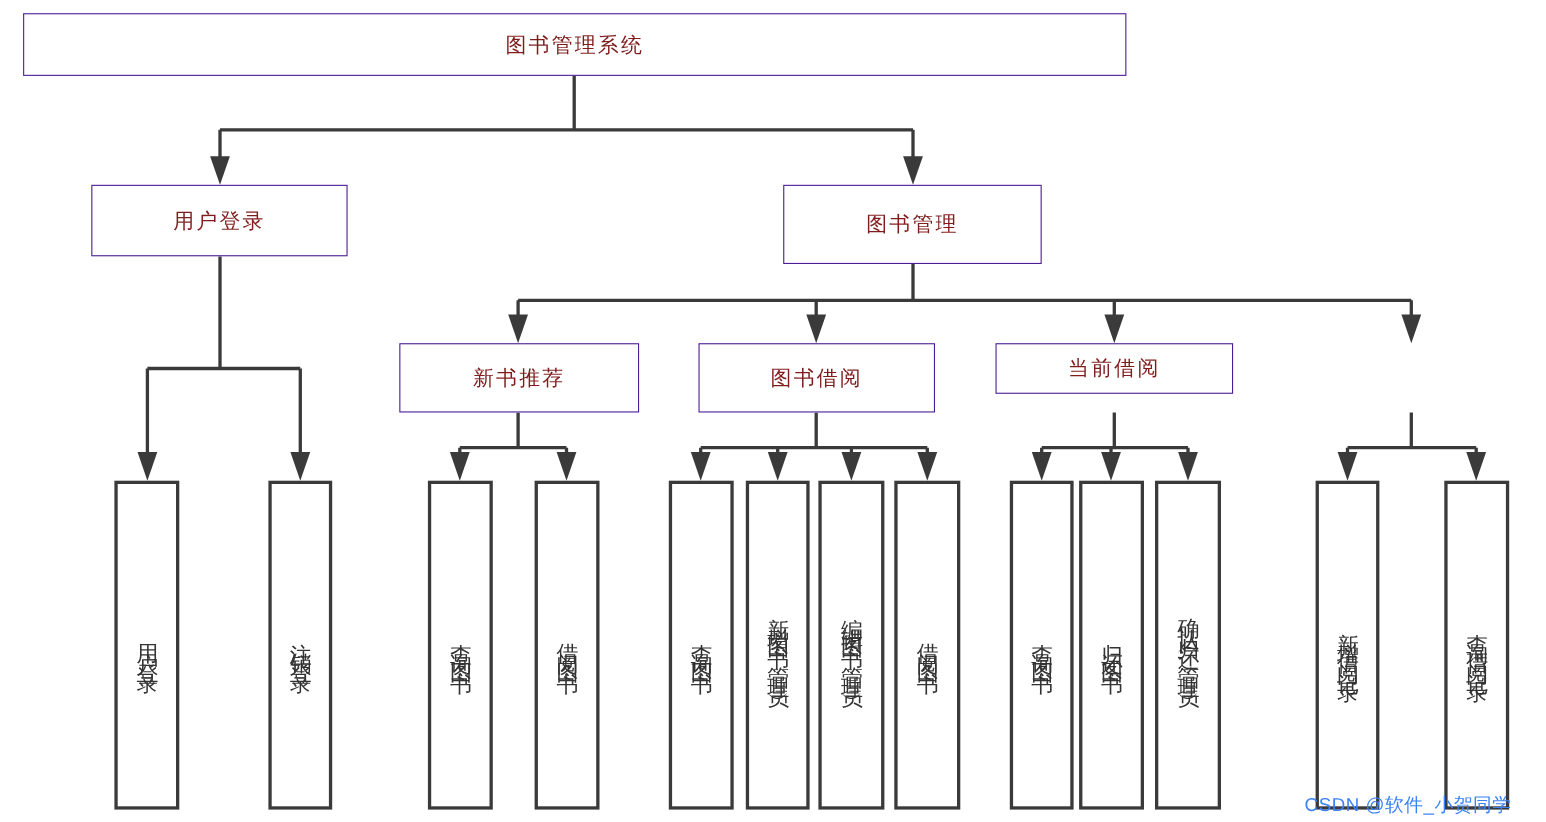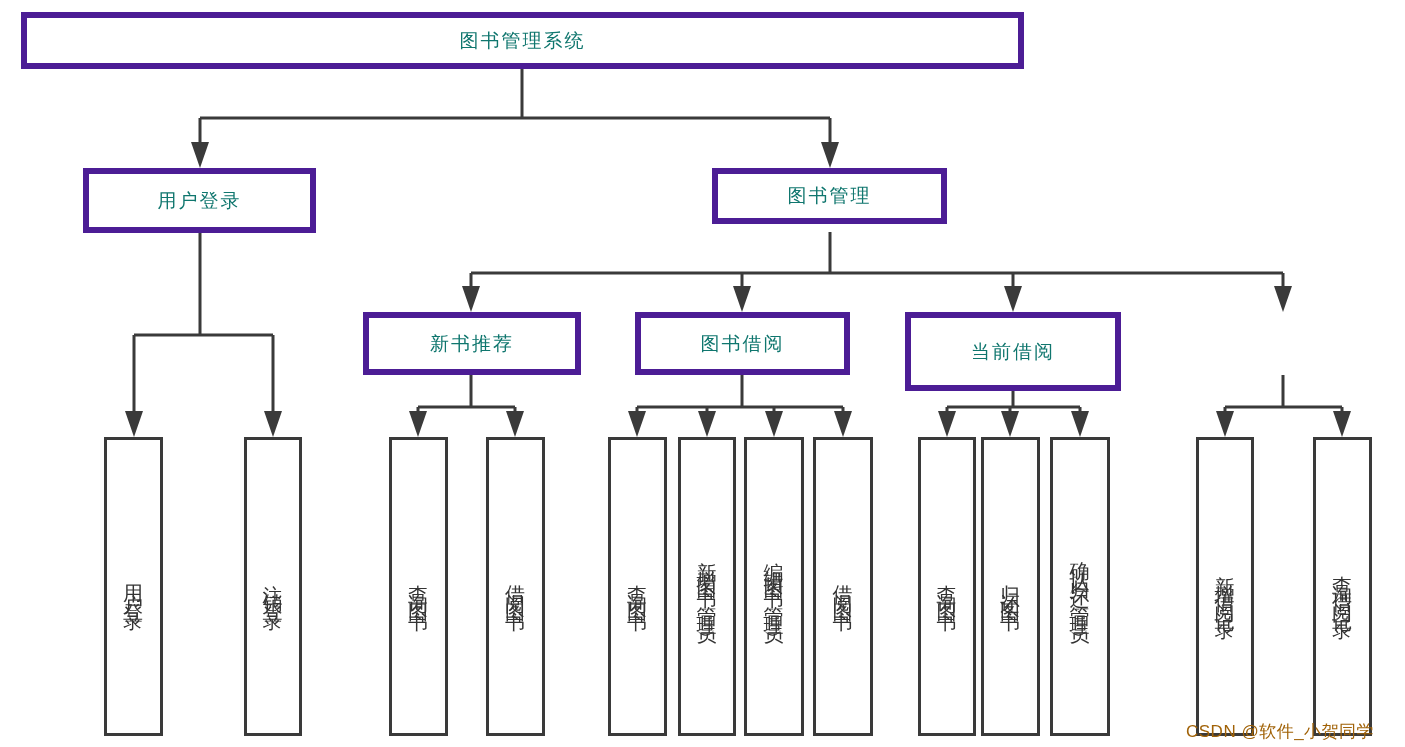--- a/index.html
+++ b/index.html
@@ -18,22 +18,22 @@
   .connectors {
     position: absolute;
     left: 0;
     top: 0;
     pointer-events: none;
   }
   .node {
     position: absolute;
     box-sizing: border-box;
     background: #ffffff;
-    border: 6px solid #4c1d95;
-    color: #0f766e;
+    border: 1px solid #4c1d95;
+    color: #7f1d1d;
     display: flex;
     align-items: center;
     justify-content: center;
     font-size: 19px;
     letter-spacing: 2px;
     white-space: nowrap;
   }
   .leaf {
     position: absolute;
     box-sizing: border-box;
@@ -49,21 +49,21 @@
     letter-spacing: 9px;
     line-height: 1;
     top: 437px;
     height: 299px;
   }
   .watermark {
     position: absolute;
     left: 1186px;
     top: 720px;
     font-size: 17px;
-    color: #a16207;
+    color: #3b82f6;
     letter-spacing: 0.5px;
     white-space: nowrap;
     z-index: 5;
   }
 </style>
 </head>
 <body>
 
 <div class="stage">
 
@@ -96,25 +96,25 @@
       <polygon points="1001,411 1019,411 1010,437"></polygon>
       <polygon points="1071,411 1089,411 1080,437"></polygon>
       <polygon points="1216,411 1234,411 1225,437"></polygon>
       <polygon points="1333,411 1351,411 1342,437"></polygon>
     </g>
   </svg>
 
   <div class="node" style="left:21px;top:12px;width:1003px;height:57px">图书管理系统</div>
 
   <div class="node" style="left:83px;top:168px;width:233px;height:65px">用户登录</div>
-  <div class="node" style="left:712px;top:168px;width:235px;height:56px">图书管理</div>
+  <div class="node" style="left:712px;top:168px;width:235px;height:72px">图书管理</div>
 
   <div class="node" style="left:635px;top:312px;width:215px;height:63px">图书借阅</div>
   <div class="node" style="left:363px;top:312px;width:218px;height:63px">新书推荐</div>
-  <div class="node" style="left:905px;top:312px;width:216px;height:79px">当前借阅</div>
+  <div class="node" style="left:905px;top:312px;width:216px;height:46px">当前借阅</div>
 
   <div class="leaf" style="left:104px;width:59px">用户登录</div>
   <div class="leaf" style="left:244px;width:58px">注销登录</div>
 
   <div class="leaf" style="left:389px;width:59px">查询图书</div>
   <div class="leaf" style="left:486px;width:59px">借阅图书</div>
 
   <div class="leaf" style="left:608px;width:59px">查询图书</div>
   <div class="leaf" style="left:678px;width:58px">新增图书（管理员）</div>
   <div class="leaf" style="left:744px;width:60px">编辑图书（管理员）</div>

